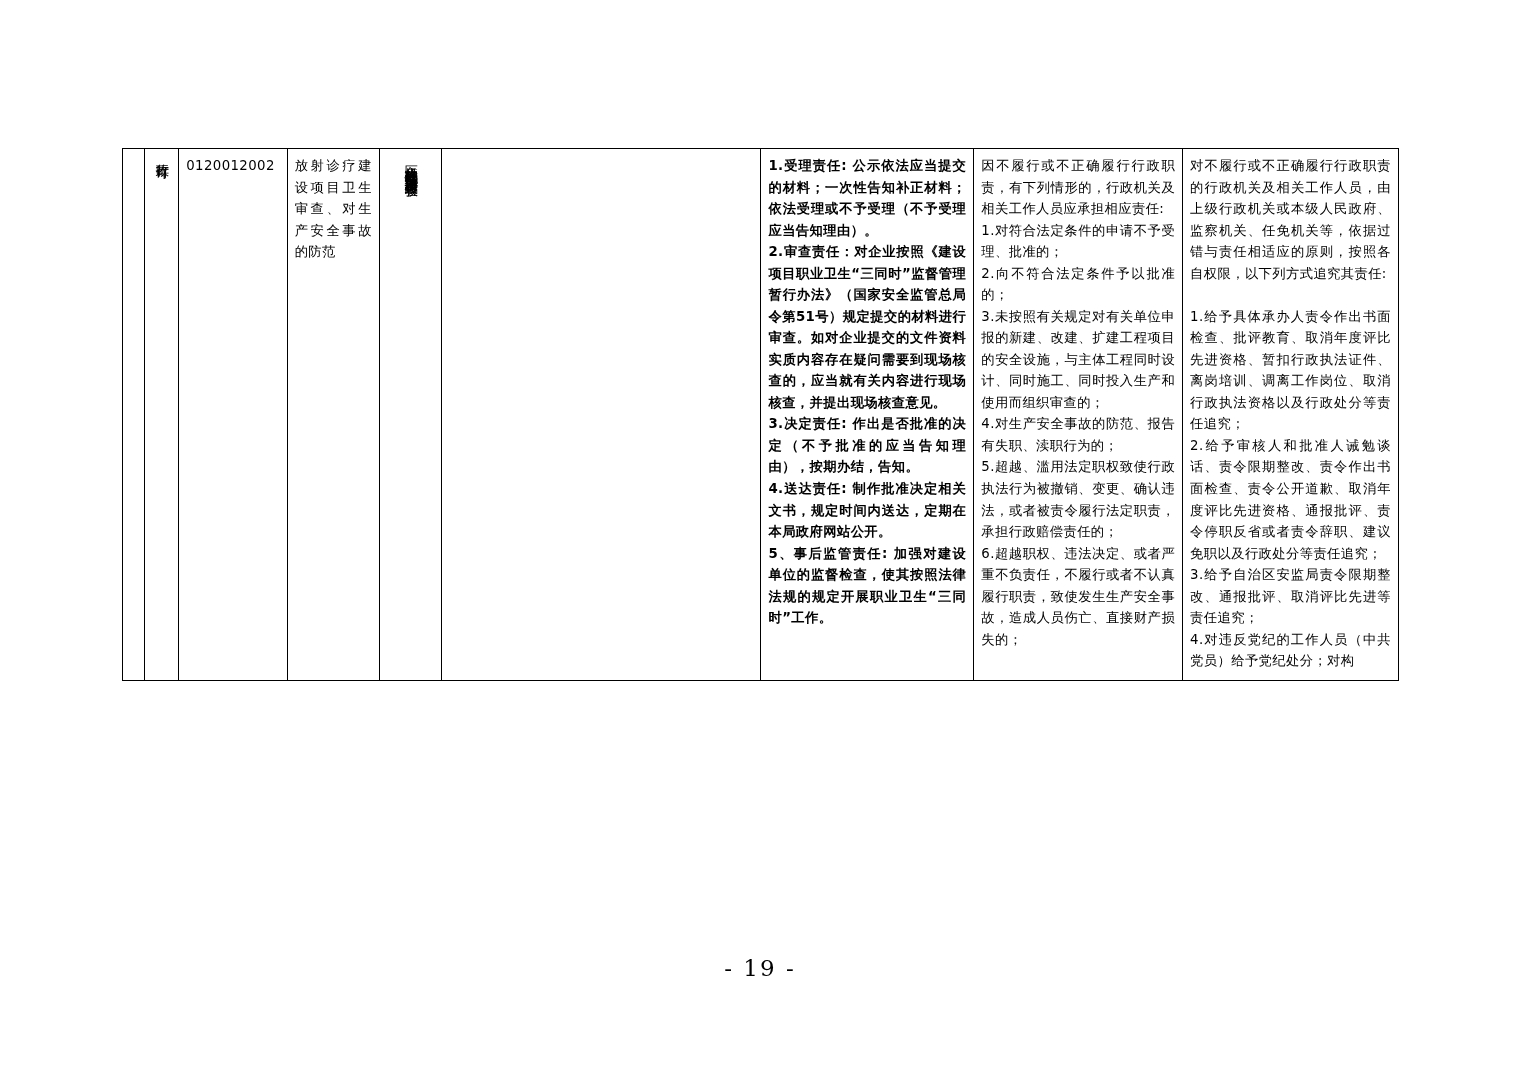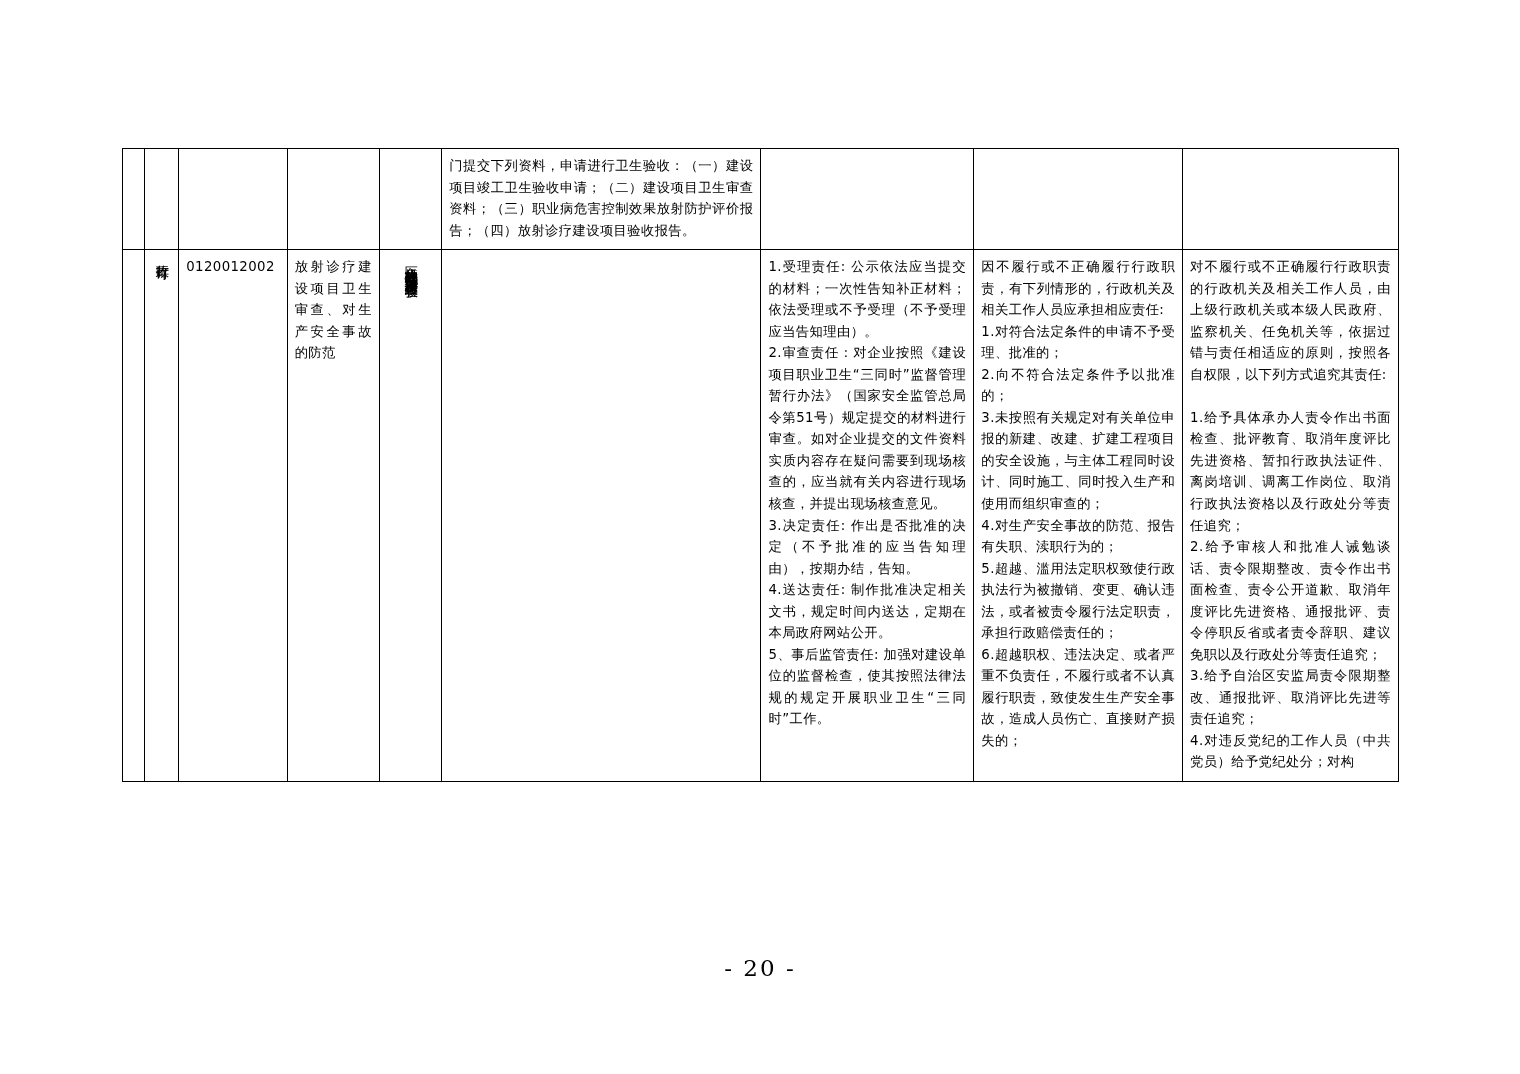--- a/index.html
+++ b/index.html
@@ -39,21 +39,21 @@
     text-align: justify;
     text-justify: inter-ideograph;
     word-break: break-all;
   }
   td.c-narrow { width: 22px; padding: 4px 2px; }
   td.c-type { width: 34px; padding: 4px 6px; }
   td.c-code { width: 108px; }
   td.c-name { width: 92px; }
   td.c-sub  { width: 62px; }
   td.c-basis { width: 318px; }
-  td.c-duty { width: 212px; }
+  td.c-duty { width: 212px; font-weight: bold; }
   td.c-acc { width: 208px; }
   td.c-resp { width: 215px; }
 
   .vtext {
     writing-mode: vertical-rl;
     text-orientation: upright;
     line-height: 1.55;
     letter-spacing: 1px;
     margin: 0 auto;
     display: block;
@@ -94,31 +94,20 @@
       <col style="width:92px">
       <col style="width:62px">
       <col style="width:318px">
       <col style="width:212px">
       <col style="width:208px">
       <col style="width:215px">
     </colgroup>
     <tbody>
       <tr>
         <td class="c-narrow blank"></td>
-        <td class="c-type blank"></td>
-        <td class="c-code blank"></td>
-        <td class="c-name blank"></td>
-        <td class="c-sub blank"></td>
-        <td class="c-basis cell-block">门提交下列资料，申请进行卫生验收：（一）建设项目竣工卫生验收申请；（二）建设项目卫生审查资料；（三）职业病危害控制效果放射防护评价报告；（四）放射诊疗建设项目验收报告。</td>
-        <td class="c-duty blank"></td>
-        <td class="c-acc blank"></td>
-        <td class="c-resp blank"></td>
-      </tr>
-      <tr>
-        <td class="c-narrow blank"></td>
         <td class="c-type mid-center">
           <span class="vtext">行政许可</span>
         </td>
         <td class="c-code mid-center">0120012002</td>
         <td class="c-name mid-center-wrap">放射诊疗建设项目卫生审查、对生产安全事故的防范</td>
         <td class="c-sub mid-center">
           <span class="vtext">医疗机构放射性职业病危害建设项目竣工验收</span>
         </td>
         <td class="c-basis blank"></td>
         <td class="c-duty cell-block">1.受理责任: 公示依法应当提交的材料；一次性告知补正材料；依法受理或不予受理（不予受理应当告知理由）。
@@ -136,15 +125,15 @@
         <td class="c-resp cell-block">对不履行或不正确履行行政职责的行政机关及相关工作人员，由上级行政机关或本级人民政府、监察机关、任免机关等，依据过错与责任相适应的原则，按照各自权限，以下列方式追究其责任:
 
 1.给予具体承办人责令作出书面检查、批评教育、取消年度评比先进资格、暂扣行政执法证件、离岗培训、调离工作岗位、取消行政执法资格以及行政处分等责任追究；
 2.给予审核人和批准人诫勉谈话、责令限期整改、责令作出书面检查、责令公开道歉、取消年度评比先进资格、通报批评、责令停职反省或者责令辞职、建议免职以及行政处分等责任追究；
 3.给予自治区安监局责令限期整改、通报批评、取消评比先进等责任追究；
 4.对违反党纪的工作人员（中共党员）给予党纪处分；对构</td>
       </tr>
     </tbody>
   </table>
 
-  <div class="page-number">- 20 -</div>
+  <div class="page-number">- 19 -</div>
 
 </div>
 
 </body></html>

